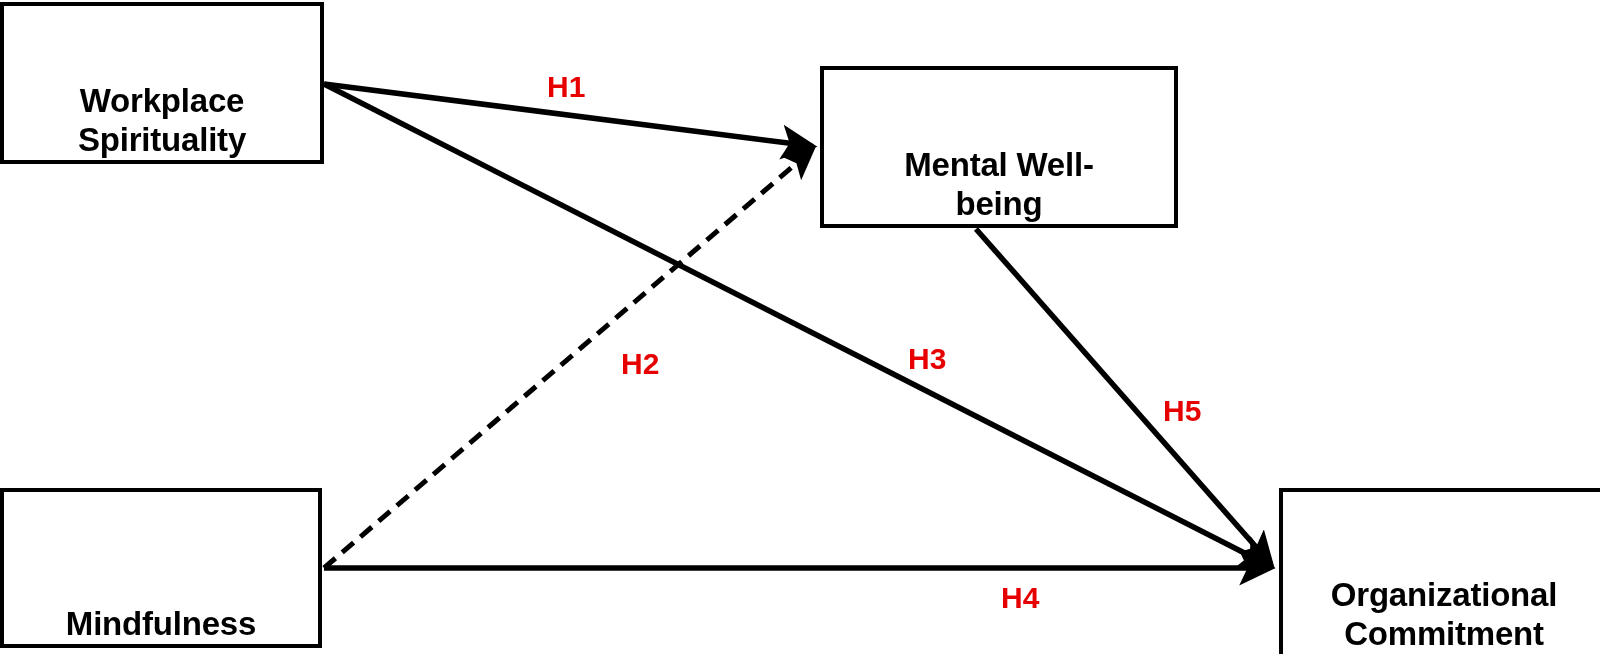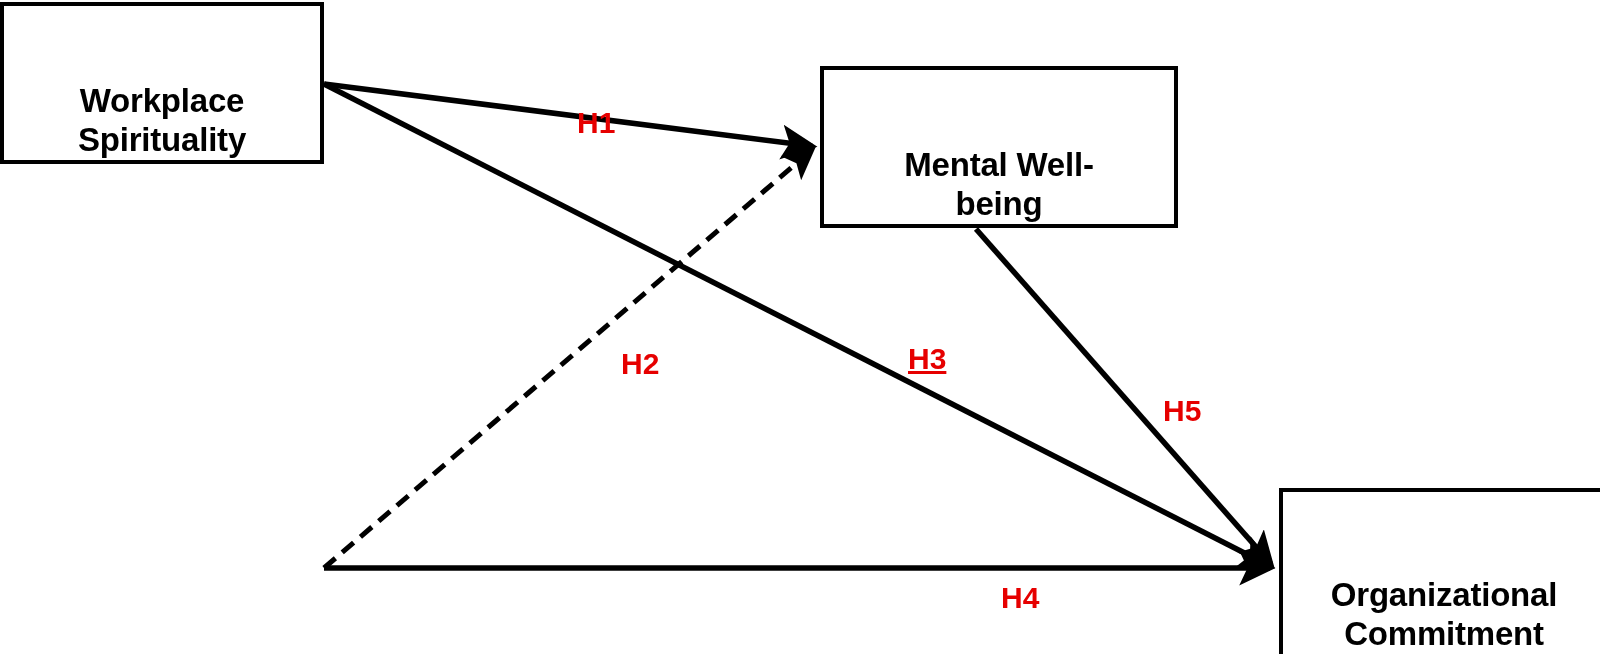--- a/index.html
+++ b/index.html
@@ -58,23 +58,23 @@
   .edge-label {
     position: absolute;
     font-family: "Liberation Sans", sans-serif;
     font-weight: bold;
     font-size: 30px;
     color: #e60000;
     z-index: 4;
     white-space: nowrap;
     line-height: 1;
   }
-  #edge-label-h1 { left: 577px; top: 72px; margin-top: 36px; }
+  #edge-label-h1 { left: 547px; top: 72px; }
   #edge-label-h2 { left: 587px; top: 349px; margin-left: 34px; }
-  #edge-label-h3 { left: 908px; top: 344px; text-decoration: underline; }
+  #edge-label-h3 { left: 908px; top: 344px; }
   #edge-label-h4 { left: 1001px; top: 583px; }
   #edge-label-h5 { left: 1163px; top: 396px; }
 </style>
 </head>
 <body>
 
 <div id="canvas">
 
   <svg id="edges" viewBox="0 0 1600 654" width="1600" height="654" xmlns="http://www.w3.org/2000/svg">
     <defs>
@@ -100,20 +100,23 @@
   <div class="node" id="node-workplace-spirituality">
     <span class="node-label">Workplace
 Spirituality</span>
   </div>
 
   <div class="node" id="node-mental-wellbeing">
     <span class="node-label">Mental Well-
 being</span>
   </div>
 
+  <div class="node" id="node-mindfulness">
+    <span class="node-label">Mindfulness</span>
+  </div>
 
   <div class="node" id="node-organizational-commitment">
     <span class="node-label">Organizational
 Commitment</span>
   </div>
 
   <span class="edge-label" id="edge-label-h1">H1</span>
   <span class="edge-label" id="edge-label-h2">H2</span>
   <span class="edge-label" id="edge-label-h3">H3</span>
   <span class="edge-label" id="edge-label-h4">H4</span>

